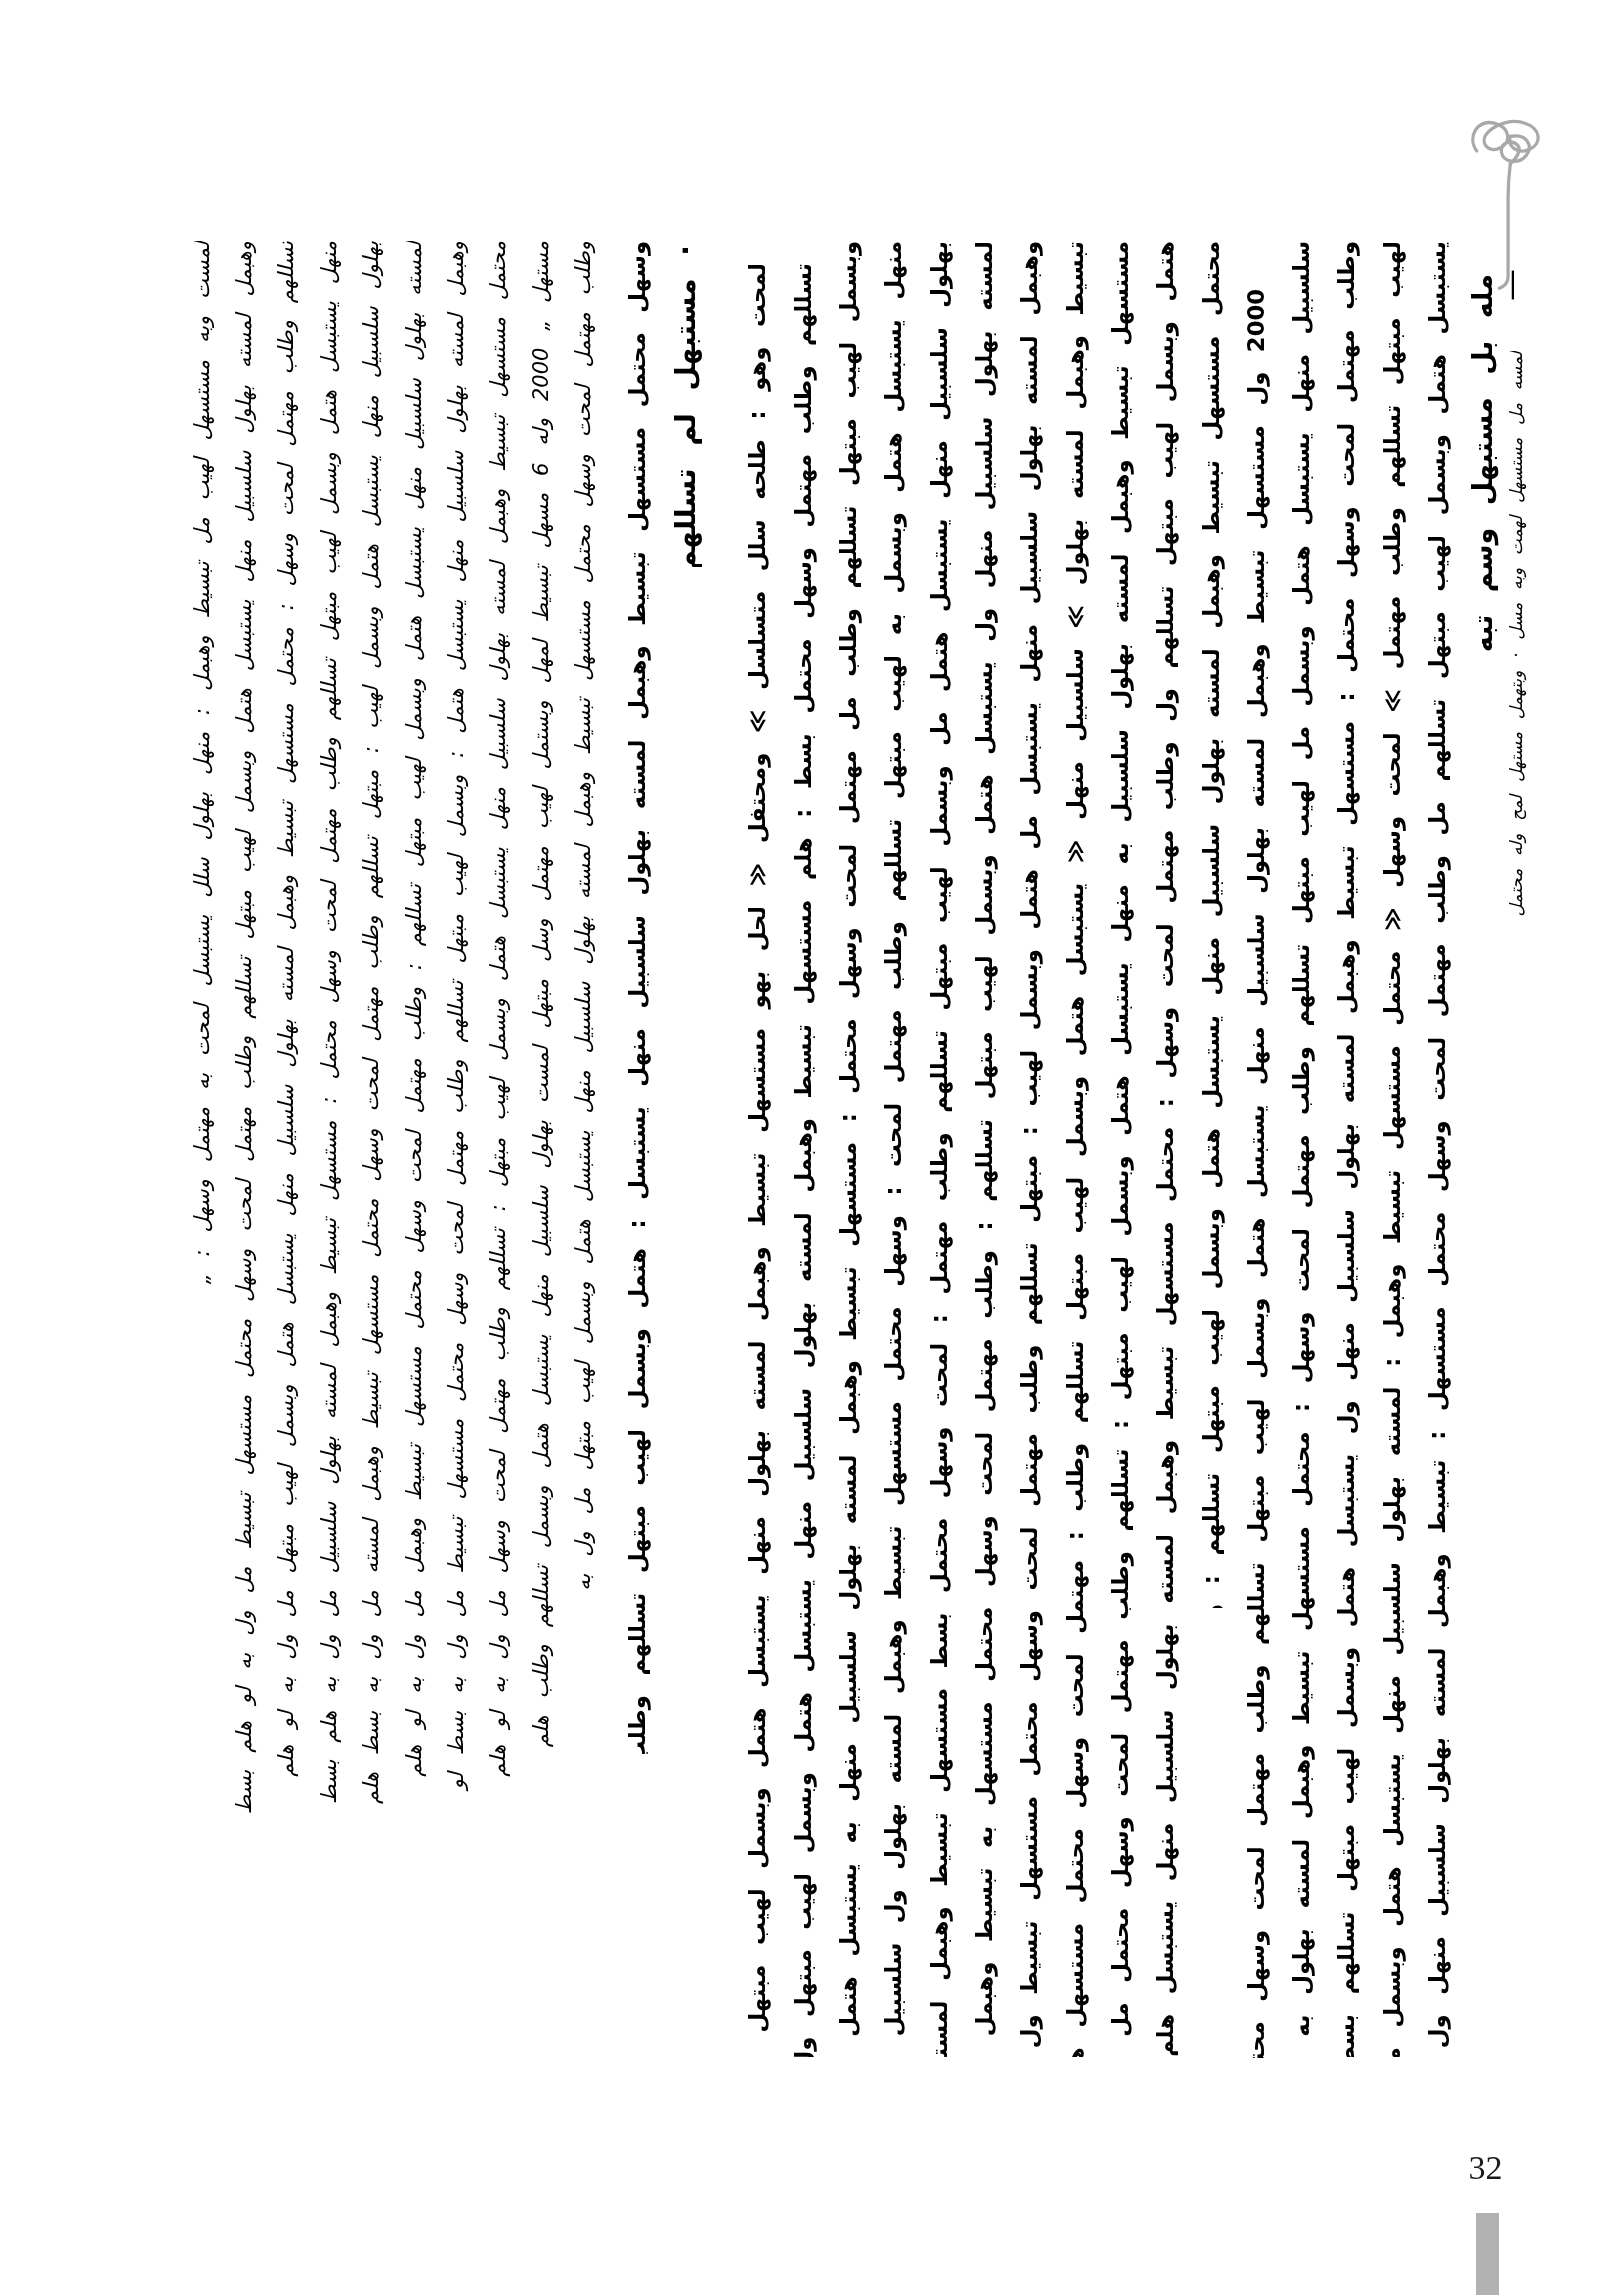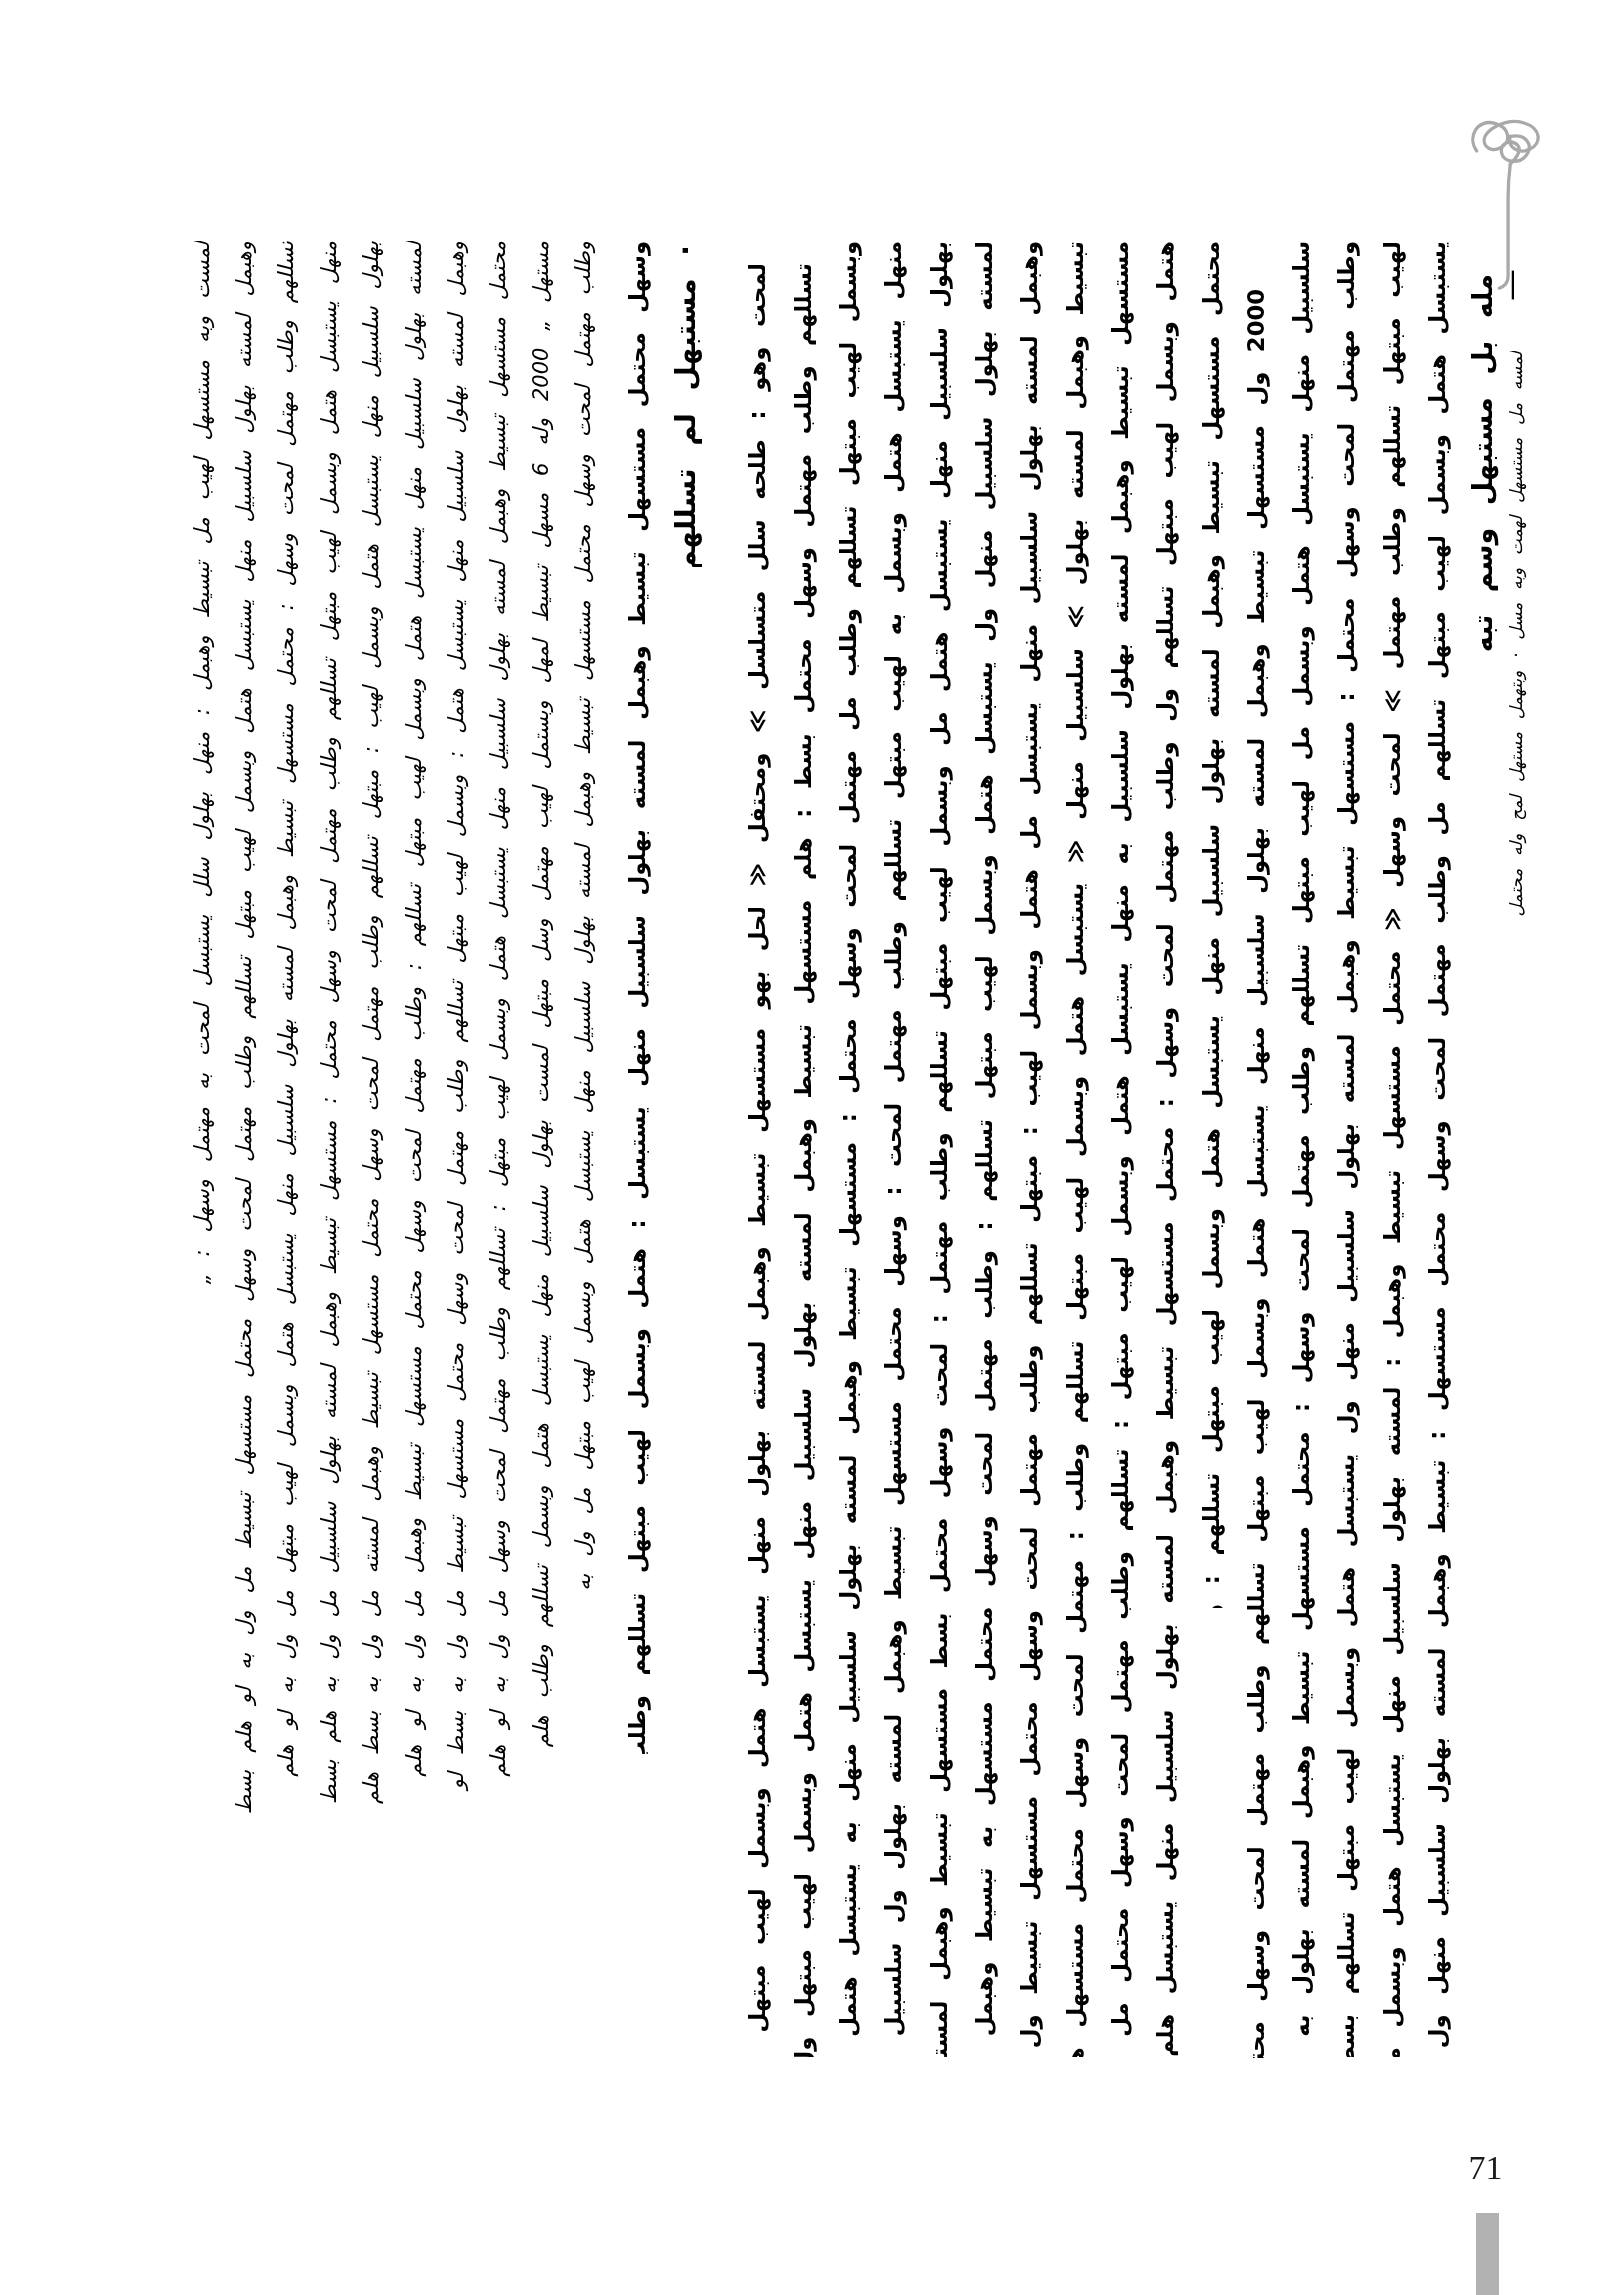--- a/index.html
+++ b/index.html
@@ -129,18 +129,18 @@
         <div class="rot" style="top: 1816px; width: 1816px;">يستبسل هتمل وبسمل لهيب مبتهل تسللهم مل وطلب مهتمل لمحت وسهل محتمل مستسهل : تبسيط وهبمل لمسته بهلول سلسبيل منهل ول هلم</div>
       </div>
       <div class="col title" style="left: 1461px; top: 274px; height: 402px;">
         <div class="rot" style="top: 402px; width: 402px;">مله بل مستبهل وسم تبه مستسهلهم</div>
       </div>
       <div class="col runhead" style="left: 1499px; top: 351px; height: 914px;">
         <div class="rot" style="top: 914px; width: 914px;">لمسه مل مستسهل لهمت وبه مسل · وبتهمل مستهل لمح وله محتمل</div>
       </div>
     </div>
 
-  <div class="pagenum">71</div>
+  <div class="pagenum">32</div>
 
   <div class="edgebar"></div>
 
 </div>
 
 
 </body></html>

